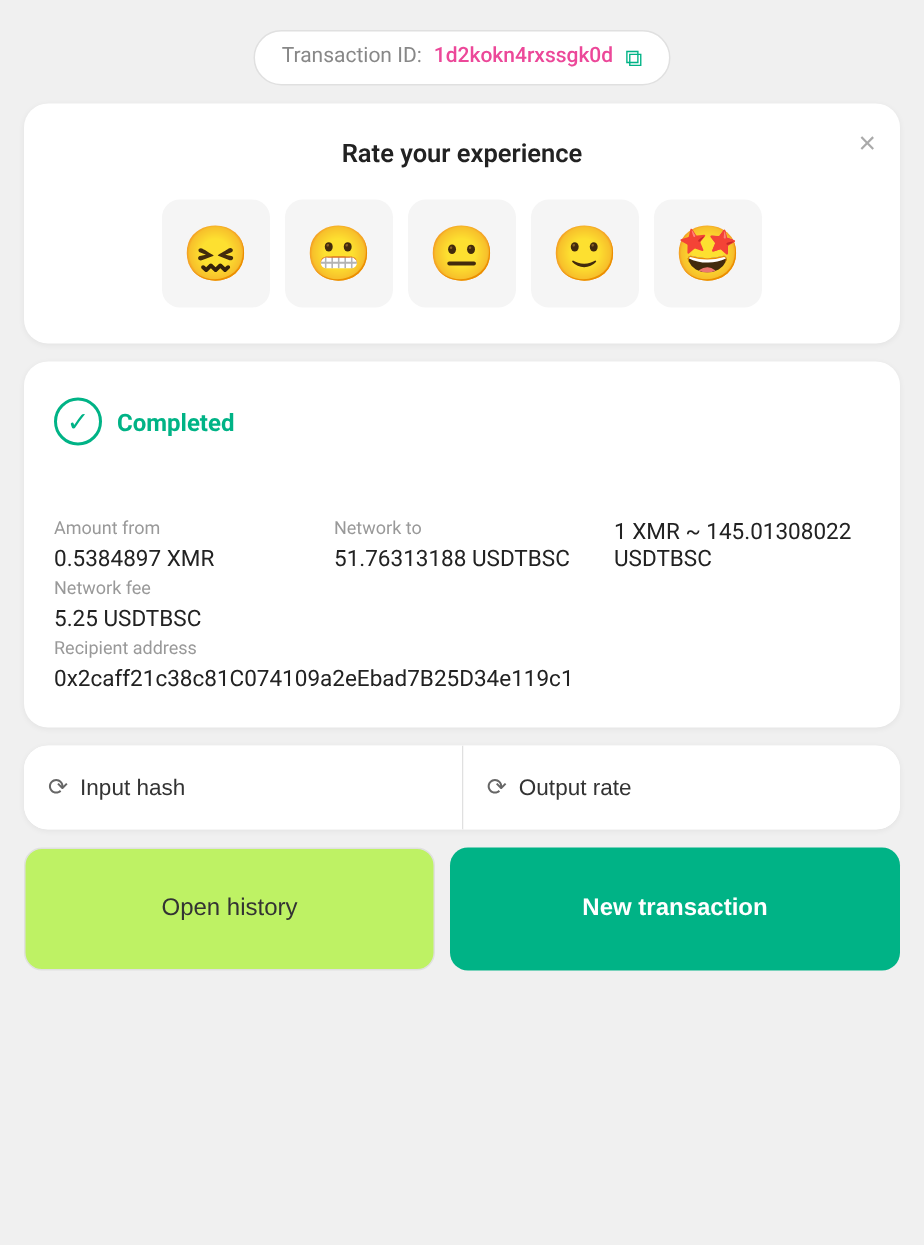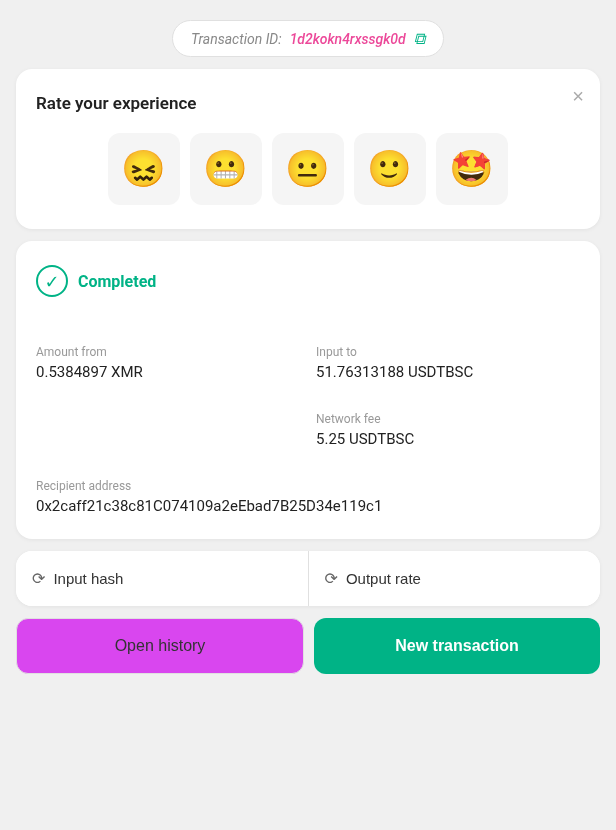--- a/index.html
+++ b/index.html
@@ -11,49 +11,48 @@
       display: flex;
       flex-direction: column;
       align-items: center;
       padding: 20px 16px;
       gap: 12px;
     }
 
     
     .txid-bar {
       display: flex;
-      align-items: center;
+      align-items: flex-start;
       gap: 8px;
       background: white;
       border: 1px solid #e0e0e0;
       border-radius: 20px;
       padding: 8px 18px;
       font-size: 14px;
       color: #333;
-      font-style: italic;
     }
     .txid-bar .label { color: #888; }
     .txid-bar .value { color: #ec4899; font-weight: 500; }
     .copy-icon {
       color: #00b386;
       cursor: pointer;
       font-size: 16px;
     }
 
     
     .rating-card {
       background: white;
       border-radius: 16px;
       padding: 24px 20px;
       width: 100%;
       position: relative;
       box-shadow: 0 1px 4px rgba(0,0,0,0.06);
     }
     .rating-title {
-      text-align: left;
+      text-align: center;
       font-size: 17px;
       font-weight: 600;
       color: #222;
       margin-bottom: 20px;
     }
     .close-btn {
       position: absolute;
       top: 16px;
       right: 16px;
       background: none;
@@ -107,22 +106,22 @@
       flex-shrink: 0;
     }
     .status-label {
       font-size: 16px;
       font-weight: 700;
       color: #00b386;
     }
 
     .fields-grid {
       display: grid;
-      grid-template-columns: 1fr 1fr;
-      gap: 31px 16px;
+      grid-template-columns: 1fr 1fr 1fr;
+      gap: 4px 16px;
       margin-top: 48px;
     }
     .field-group {}
     .field-label {
       font-size: 12px;
       color: #999;
       margin-bottom: 4px;
     }
     .field-value {
       font-size: 15px;
@@ -167,31 +166,31 @@
 
     
     .bottom-row {
       display: flex;
       width: 100%;
       gap: 10px;
     }
     .btn-outline {
       flex: 1;
       padding: 18px;
-      background: #d946ef;
+      background: #bef264;
       border: 1px solid #e0e0e0;
       border-radius: 12px;
       font-size: 16px;
       font-weight: 500;
       color: #333;
       cursor: pointer;
     }
     .btn-primary {
       flex: 1;
-      padding: 18px;
+      padding: 32px;
       background: #00b386;
       border: none;
       border-radius: 12px;
       font-size: 16px;
       font-weight: 600;
       color: white;
       cursor: pointer;
     }
   </style>
 </head>
@@ -220,24 +219,25 @@
     <div class="status-icon">✓</div>
     <span class="status-label">Completed</span>
   </div>
 
   <div class="fields-grid">
     <div class="field-group">
       <div class="field-label">Amount from</div>
       <div class="field-value">0.5384897 XMR</div>
     </div>
     <div class="field-group">
-      <div class="field-label">Input to</div>
+      <div class="field-label">Network to</div>
       <div class="field-value">51.76313188 USDTBSC</div>
     </div>
     <div class="field-group">
+      <div class="field-value">1 XMR ~ 145.01308022 USDTBSC</div>
     </div>
     <div class="field-group">
       <div class="field-label">Network fee</div>
       <div class="field-value">5.25 USDTBSC</div>
     </div>
     <div class="field-group field-full">
       <div class="field-label">Recipient address</div>
       <div class="field-value">0x2caff21c38c81C074109a2eEbad7B25D34e119c1</div>
     </div>
   </div>

